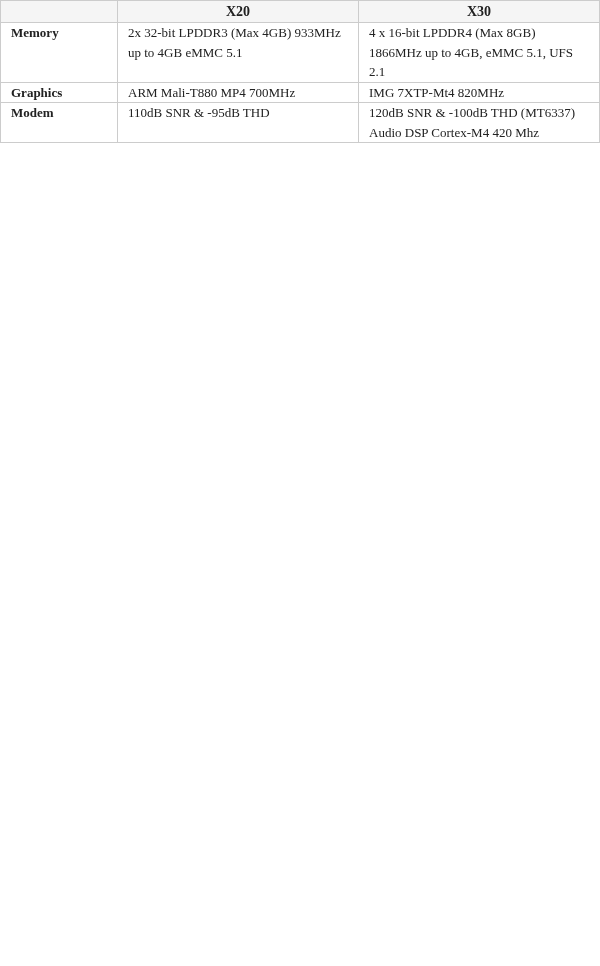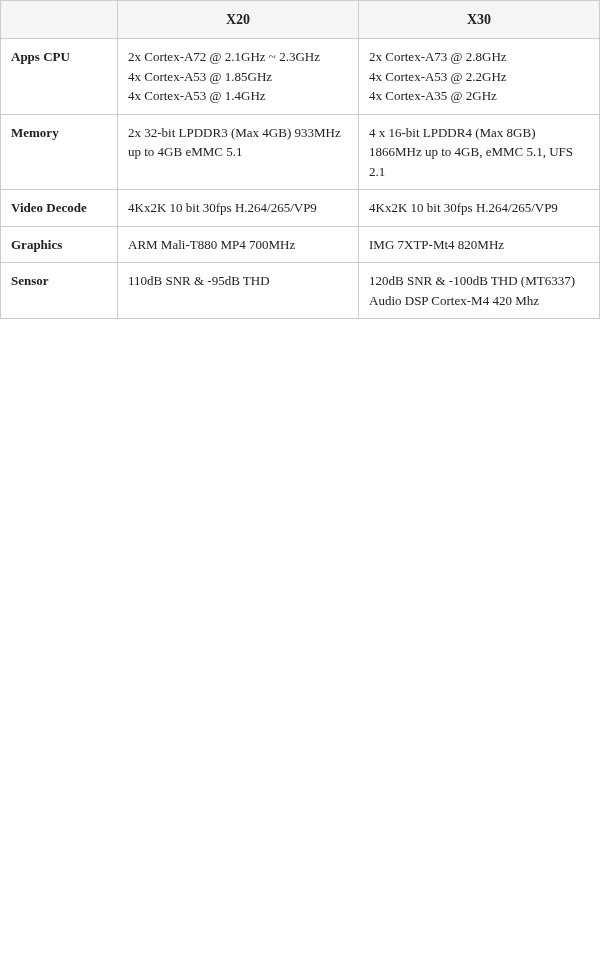--- a/index.html
+++ b/index.html
@@ -9,21 +9,21 @@
       background: #fff;
       color: #222;
       width: 600px;
     }
     table {
       width: 100%;
       border-collapse: collapse;
     }
     th, td {
       border: 1px solid #ccc;
-      padding: 8px 10px;
+      padding: 0 10px;
       vertical-align: top;
       line-height: 1.5;
     }
     th {
       font-weight: bold;
       text-align: center;
       background: #f5f5f5;
       font-size: 14px;
     }
     .label-col {
@@ -46,38 +46,28 @@
 <table>
   <thead>
     <tr>
       <th class="header-empty"></th>
       <th>X20</th>
       <th>X30</th>
     </tr>
   </thead>
   <tbody id="table-body">
       <tr>
-        <td class="label-col">Apps CPU</td>
-        <td class="data-col">2x Cortex-A72 @ 2.1GHz ~ 2.3GHz<br>4x Cortex-A53 @ 1.85GHz<br>4x Cortex-A53 @ 1.4GHz</td>
-        <td class="data-col">2x Cortex-A73 @ 2.8GHz<br>4x Cortex-A53 @ 2.2GHz<br>4x Cortex-A35 @ 2GHz</td>
-      </tr>
-      <tr>
         <td class="label-col">Memory</td>
         <td class="data-col">2x 32-bit LPDDR3 (Max 4GB) 933MHz up to 4GB eMMC 5.1</td>
         <td class="data-col">4 x 16-bit LPDDR4 (Max 8GB) 1866MHz up to 4GB, eMMC 5.1, UFS 2.1</td>
-      </tr>
-      <tr>
-        <td class="label-col">Video Decode</td>
-        <td class="data-col">4Kx2K 10 bit 30fps H.264/265/VP9</td>
-        <td class="data-col">4Kx2K 10 bit 30fps H.264/265/VP9</td>
       </tr>
       <tr>
         <td class="label-col">Graphics</td>
         <td class="data-col">ARM Mali-T880 MP4 700MHz</td>
         <td class="data-col">IMG 7XTP-Mt4 820MHz</td>
       </tr>
       <tr>
-        <td class="label-col">Sensor</td>
+        <td class="label-col">Modem</td>
         <td class="data-col">110dB SNR &amp; -95dB THD</td>
         <td class="data-col">120dB SNR &amp; -100dB THD (MT6337) Audio DSP Cortex-M4 420 Mhz</td>
       </tr>
     </tbody>
 </table>
 
 </body></html>

